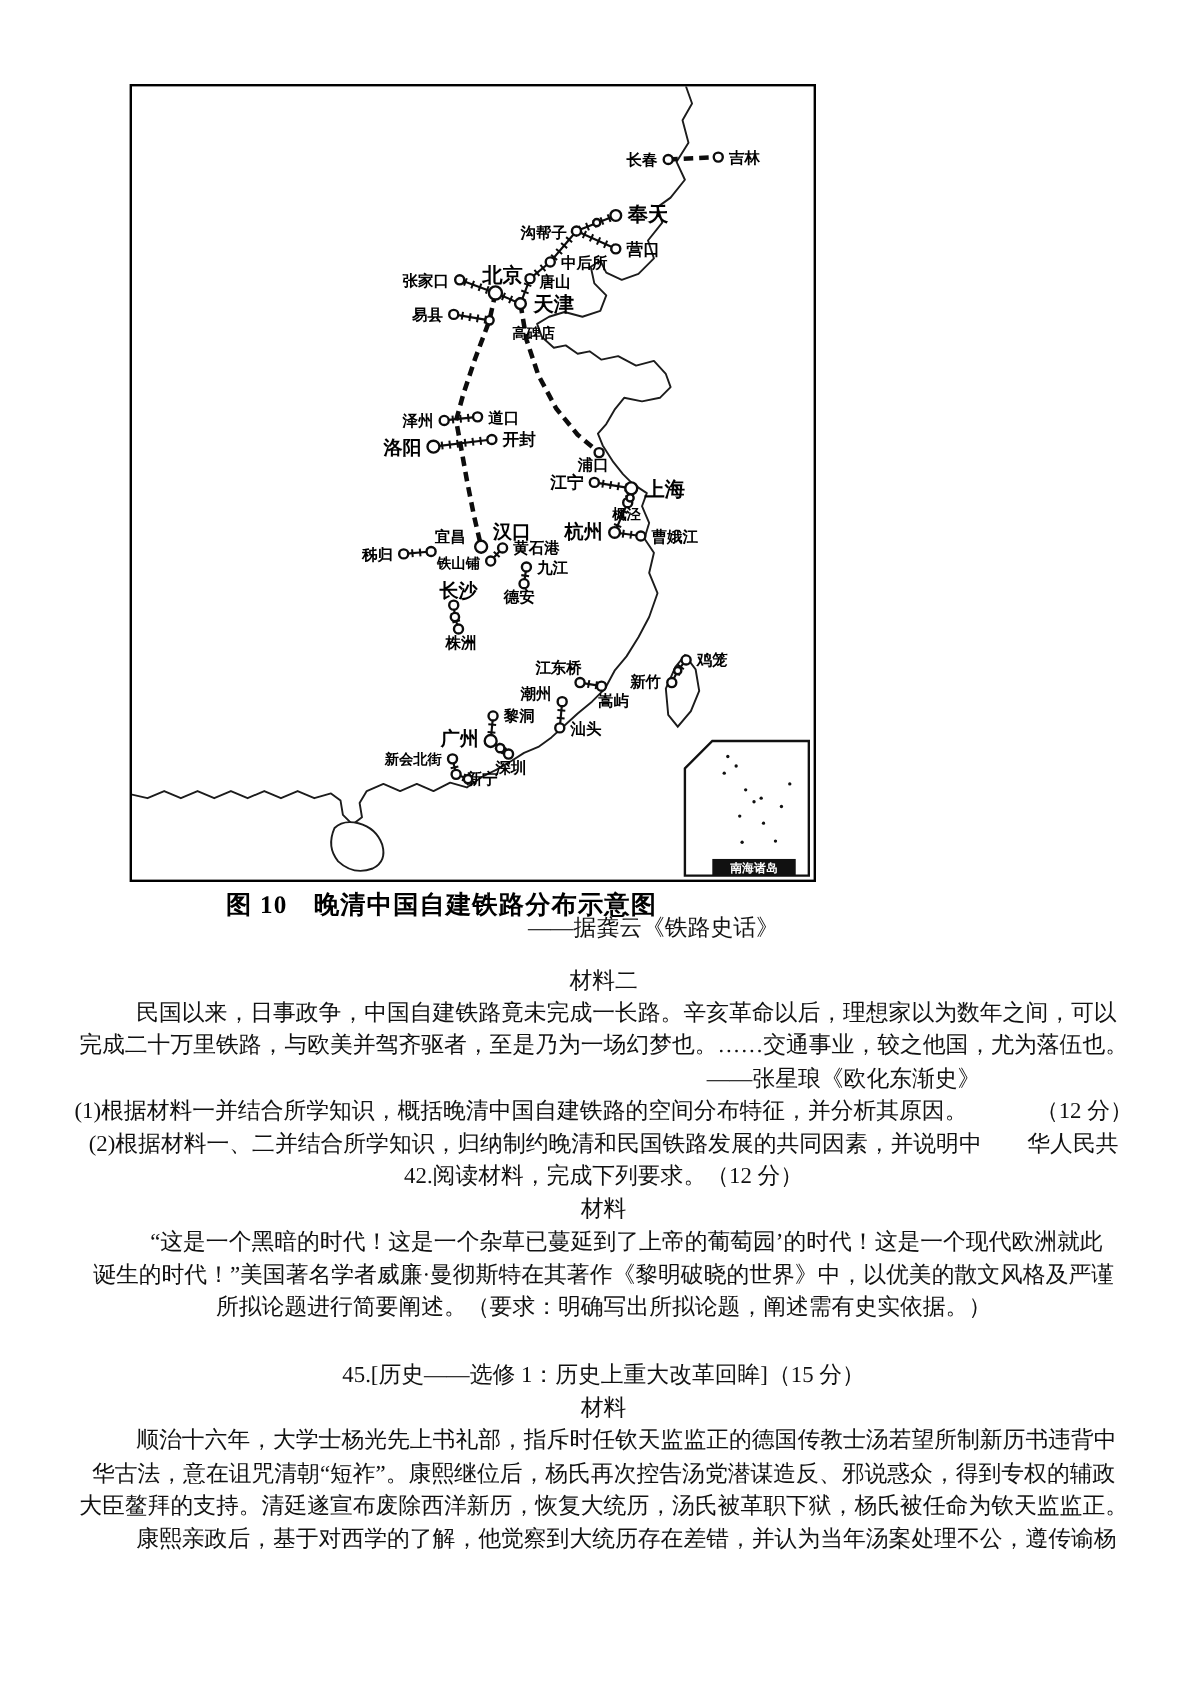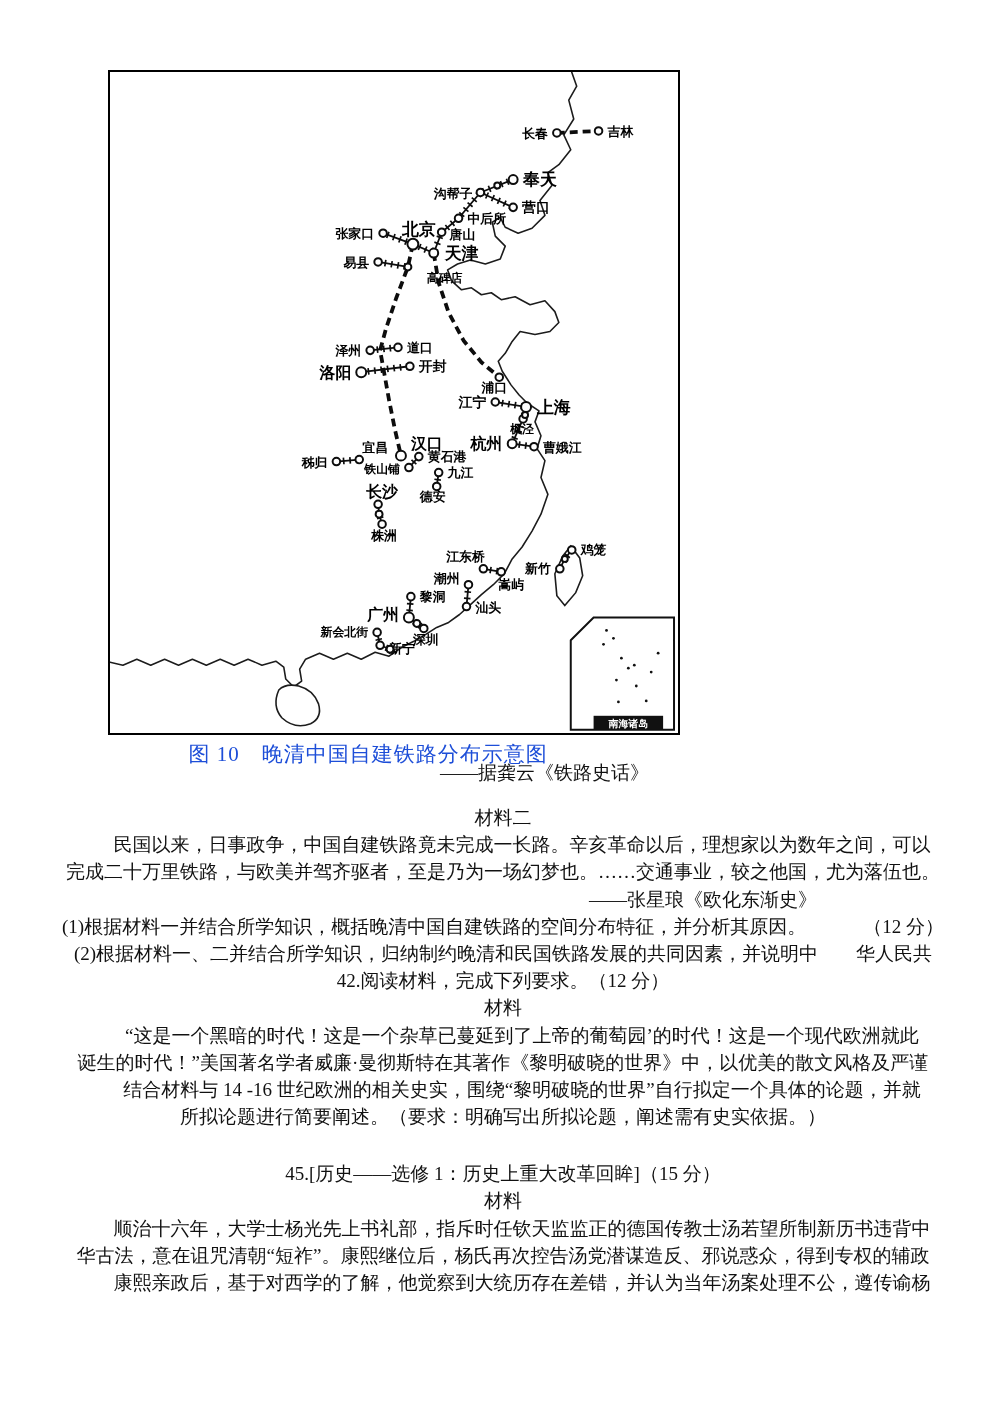--- a/index.html
+++ b/index.html
@@ -2,21 +2,21 @@
 <html><head>
 <meta charset="utf-8">
 <style>
   html,body{margin:0;padding:0;background:#ffffff;}
   body{width:992px;height:1403px;position:relative;overflow:hidden;
        font-family:"Liberation Serif","DejaVu Serif",serif;color:#1a1a1a;}
   .map-wrap{position:absolute;left:108px;top:70px;width:572px;height:665px;
             border:2px solid #000;box-sizing:border-box;background:#fff;}
   .map-wrap svg{display:block;width:100%;height:100%;}
   .caption{position:absolute;left:108px;top:740px;width:520px;text-align:center;
-           font-weight:normal;font-size:21px;letter-spacing:1px;color:#1d4ed8;}
+           font-weight:bold;font-size:21px;letter-spacing:1px;color:#000000;}
   .attribution{position:absolute;left:440px;top:760px;font-size:19px;color:#111;}
   .content{position:absolute;left:42px;top:804px;width:922px;font-size:19px;
            line-height:27.2px;color:#111;}
   .content .line{white-space:pre-wrap;height:27.2px;overflow:visible;text-align:center;}
   .content .line.attr2{padding-left:400px;}
   .content .line.gap{height:30px;}
   
   .coast{fill:none;stroke:#1c1c1c;stroke-width:1.6;stroke-linejoin:round;stroke-linecap:round;}
   .island{fill:#fff;stroke:#1c1c1c;stroke-width:1.6;}
   .rail-base{fill:none;stroke:#0d0d0d;stroke-width:1.8;stroke-linejoin:round;}
@@ -193,21 +193,21 @@
     <div class="line">材料二</div>
     <div class="line">　　民国以来，日事政争，中国自建铁路竟未完成一长路。辛亥革命以后，理想家以为数年之间，可以</div>
     <div class="line">完成二十万里铁路，与欧美并驾齐驱者，至是乃为一场幻梦也。……交通事业，较之他国，尤为落伍也。</div>
     <div class="line attr2">——张星琅《欧化东渐史》</div>
     <div class="line">(1)根据材料一并结合所学知识，概括晚清中国自建铁路的空间分布特征，并分析其原因。　　　（12 分）</div>
     <div class="line">(2)根据材料一、二并结合所学知识，归纳制约晚清和民国铁路发展的共同因素，并说明中　　华人民共</div>
     <div class="line">42.阅读材料，完成下列要求。（12 分）</div>
     <div class="line">材料</div>
     <div class="line">　　“这是一个黑暗的时代！这是一个杂草已蔓延到了上帝的葡萄园’的时代！这是一个现代欧洲就此</div>
     <div class="line">诞生的时代！”美国著名学者威廉·曼彻斯特在其著作《黎明破晓的世界》中，以优美的散文风格及严谨</div>
-    <div class="line">　　结合材料与 14 -16 世纪欧洲的相关史实，围绕“黎明破晓的世界”自行拟定一个具体的论题，并就</div>
     <div class="line">所拟论题进行简要阐述。（要求：明确写出所拟论题，阐述需有史实依据。）</div>
     <div class="line gap"></div>
     <div class="line">45.[历史——选修 1：历史上重大改革回眸]（15 分）</div>
     <div class="line">材料</div>
     <div class="line">　　顺治十六年，大学士杨光先上书礼部，指斥时任钦天监监正的德国传教士汤若望所制新历书违背中</div>
     <div class="line">华古法，意在诅咒清朝“短祚”。康熙继位后，杨氏再次控告汤党潜谋造反、邪说惑众，得到专权的辅政</div>
+    <div class="line">大臣鳌拜的支持。清廷遂宣布废除西洋新历，恢复大统历，汤氏被革职下狱，杨氏被任命为钦天监监正。</div>
     <div class="line">　　康熙亲政后，基于对西学的了解，他觉察到大统历存在差错，并认为当年汤案处理不公，遵传谕杨</div>
   </div>
 
 </body></html>

